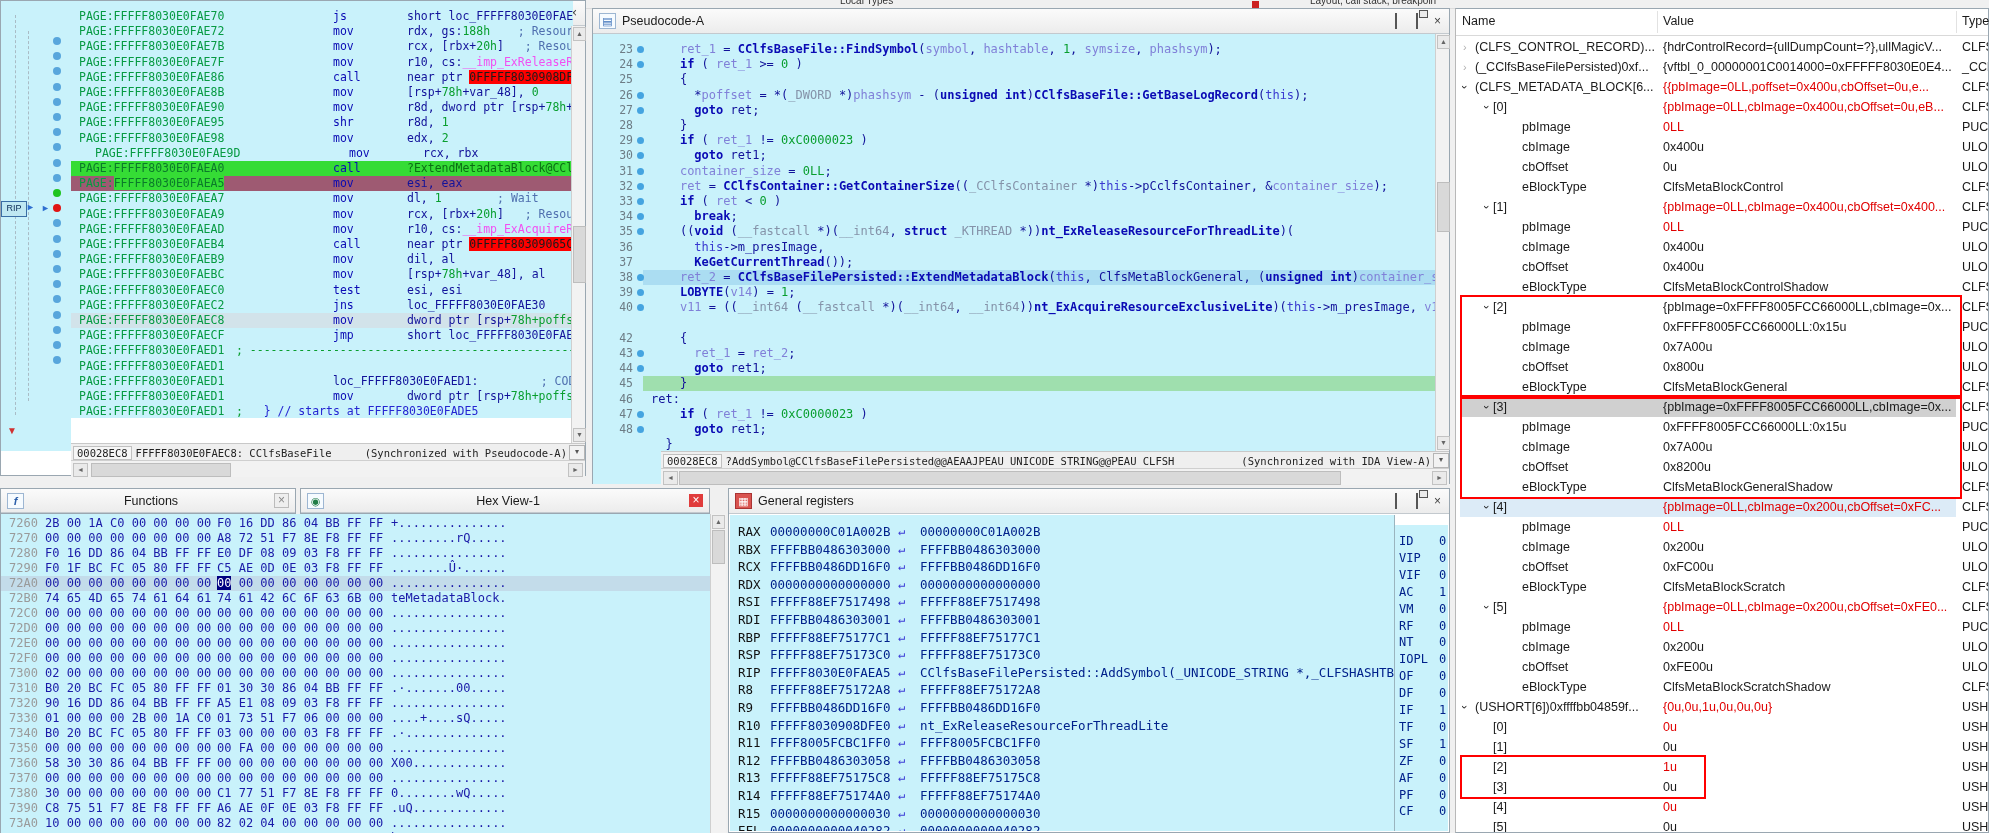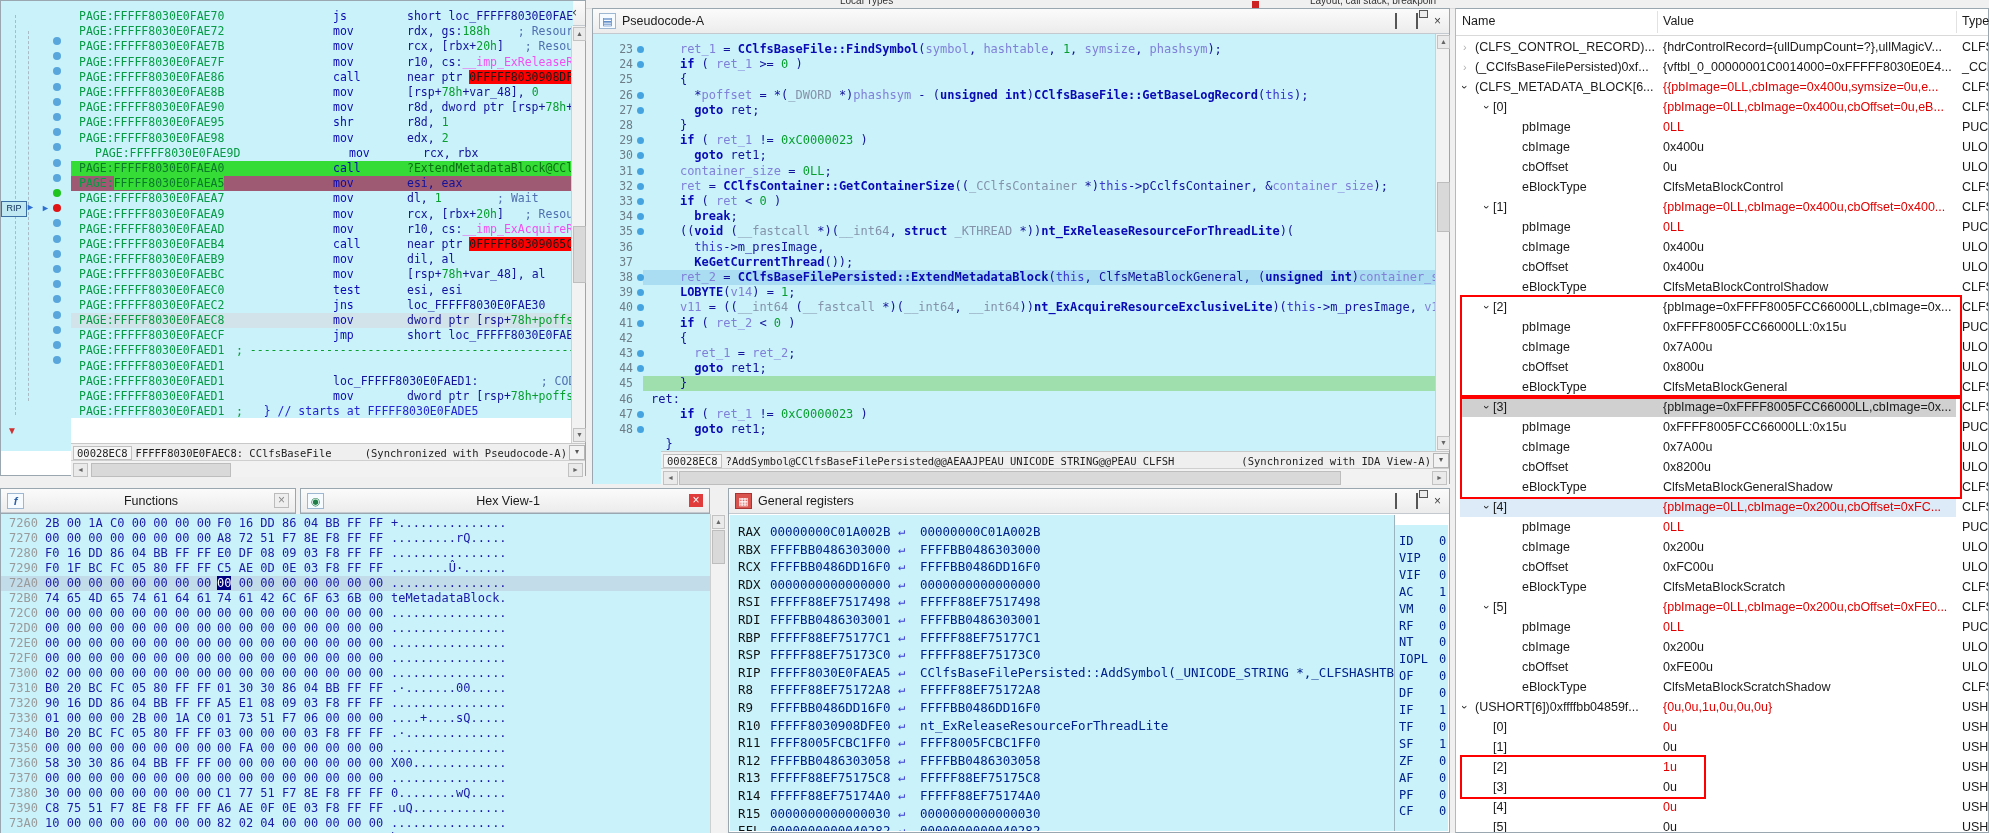--- a/index.html
+++ b/index.html
@@ -229,21 +229,20 @@
         <div class="prow" style="top: 129.6px;"><span class="pnum">31</span><span class="pdot"></span><span class="pcode mono"><span class="sg-p">    </span><span class="sg-v">container_size</span><span class="sg-p"> = </span><span class="sg-n">0LL</span><span class="sg-p">;</span></span></div>
         <div class="prow" style="top: 144.8px;"><span class="pnum">32</span><span class="pdot"></span><span class="pcode mono"><span class="sg-p">    </span><span class="sg-v">ret</span><span class="sg-p"> = </span><span class="sg-f">CClfsContainer::GetContainerSize</span><span class="sg-p">((</span><span class="sg-t">_CClfsContainer</span><span class="sg-p"> *)</span><span class="sg-th">this</span><span class="sg-p">-&gt;pCclfsContainer, &amp;</span><span class="sg-v">container_size</span><span class="sg-p">);</span></span></div>
         <div class="prow" style="top: 160px;"><span class="pnum">33</span><span class="pdot"></span><span class="pcode mono"><span class="sg-p">    </span><span class="sg-k">if</span><span class="sg-p"> ( </span><span class="sg-v">ret</span><span class="sg-p"> &lt; </span><span class="sg-n">0</span><span class="sg-p"> )</span></span></div>
         <div class="prow" style="top: 175.2px;"><span class="pnum">34</span><span class="pdot"></span><span class="pcode mono"><span class="sg-p">      </span><span class="sg-k">break</span><span class="sg-p">;</span></span></div>
         <div class="prow" style="top: 190.4px;"><span class="pnum">35</span><span class="pdot"></span><span class="pcode mono"><span class="sg-p">    </span><span class="sg-p">((</span><span class="sg-k">void</span><span class="sg-p"> (</span><span class="sg-t">__fastcall</span><span class="sg-p"> *)(</span><span class="sg-t">__int64</span><span class="sg-p">, </span><span class="sg-k">struct</span><span class="sg-p"> </span><span class="sg-t">_KTHREAD</span><span class="sg-p"> *))</span><span class="sg-f">nt_ExReleaseResourceForThreadLite</span><span class="sg-p">)(</span></span></div>
         <div class="prow" style="top: 205.6px;"><span class="pnum">36</span><span class="pcode mono"><span class="sg-p">      </span><span class="sg-th">this</span><span class="sg-p">-&gt;m_presImage,</span></span></div>
         <div class="prow" style="top: 220.8px;"><span class="pnum">37</span><span class="pcode mono"><span class="sg-p">      </span><span class="sg-f">KeGetCurrentThread</span><span class="sg-p">());</span></span></div>
         <div class="prow" style="top: 236px;"><div class="pbg line-sel"></div><span class="pnum">38</span><span class="pdot"></span><span class="pcode mono"><span class="sg-p">    </span><span class="sg-v">ret_2</span><span class="sg-p"> = </span><span class="sg-f">CClfsBaseFilePersisted::ExtendMetadataBlock</span><span class="sg-p">(</span><span class="sg-th">this</span><span class="sg-p">, ClfsMetaBlockGeneral, (</span><span class="sg-k">unsigned int</span><span class="sg-p">)</span><span class="sg-v">container_siz</span></span></div>
         <div class="prow" style="top: 251.2px;"><span class="pnum">39</span><span class="pdot"></span><span class="pcode mono"><span class="sg-p">    </span><span class="sg-f">LOBYTE</span><span class="sg-p">(</span><span class="sg-v">v14</span><span class="sg-p">) = </span><span class="sg-n">1</span><span class="sg-p">;</span></span></div>
         <div class="prow" style="top: 266.4px;"><span class="pnum">40</span><span class="pdot"></span><span class="pcode mono"><span class="sg-p">    </span><span class="sg-v">v11</span><span class="sg-p"> = ((</span><span class="sg-t">__int64</span><span class="sg-p"> (</span><span class="sg-t">__fastcall</span><span class="sg-p"> *)(</span><span class="sg-t">__int64</span><span class="sg-p">, </span><span class="sg-t">__int64</span><span class="sg-p">))</span><span class="sg-f">nt_ExAcquireResourceExclusiveLite</span><span class="sg-p">)(</span><span class="sg-th">this</span><span class="sg-p">-&gt;m_presImage, </span><span class="sg-v">v14</span></span></div>
-        <div class="prow" style="top: 281.6px;"><span class="pnum">41</span><span class="pdot"></span><span class="pcode mono"><span class="sg-p">    </span><span class="sg-k">if</span><span class="sg-p"> ( </span><span class="sg-v">ret_2</span><span class="sg-p"> &lt; </span><span class="sg-n">0</span><span class="sg-p"> )</span></span></div>
         <div class="prow" style="top: 296.8px;"><span class="pnum">42</span><span class="pcode mono"><span class="sg-p">    </span><span class="sg-p">{</span></span></div>
         <div class="prow" style="top: 312px;"><span class="pnum">43</span><span class="pdot"></span><span class="pcode mono"><span class="sg-p">      </span><span class="sg-v">ret_1</span><span class="sg-p"> = </span><span class="sg-v">ret_2</span><span class="sg-p">;</span></span></div>
         <div class="prow" style="top: 327.2px;"><span class="pnum">44</span><span class="pdot"></span><span class="pcode mono"><span class="sg-p">      </span><span class="sg-k">goto</span><span class="sg-p"> ret1;</span></span></div>
         <div class="prow" style="top: 342.4px;"><div class="pbg line-green"></div><span class="pnum">45</span><span class="pcode mono"><span class="sg-p">    </span><span class="sg-p">}</span></span></div>
         <div class="prow" style="top: 357.6px;"><span class="pnum">46</span><span class="pcode mono"><span class="sg-p"></span><span class="sg-p">ret:</span></span></div>
         <div class="prow" style="top: 372.8px;"><span class="pnum">47</span><span class="pdot"></span><span class="pcode mono"><span class="sg-p">    </span><span class="sg-k">if</span><span class="sg-p"> ( </span><span class="sg-v">ret_1</span><span class="sg-p"> != </span><span class="sg-n">0xC0000023</span><span class="sg-p"> )</span></span></div>
         <div class="prow" style="top: 388px;"><span class="pnum">48</span><span class="pdot"></span><span class="pcode mono"><span class="sg-p">      </span><span class="sg-k">goto</span><span class="sg-p"> ret1;</span></span></div>
         <div class="prow" style="top: 403.2px;"><span class="pnum"></span><span class="pcode mono"><span class="sg-p">  </span><span class="sg-p">}</span></span></div>
       </div>
     <div class="vscroll" style="right:0;top:25px;height:417px;">
@@ -281,21 +280,21 @@
         </div>
         <div class="wrow" style="top: 22px;">
           <span class="wchev col" style="left: 7px;">›</span>
           <span class="wname" style="left: 19px;">(_CClfsBaseFilePersisted)0xf...</span>
           <span class="wval">{vftbl_0_00000001C0014000=0xFFFFF8030E0E4...</span>
           <span class="wtype">_CCl</span>
         </div>
         <div class="wrow" style="top: 42px;">
           <span class="wchev" style="left: 7px; transform: rotate(90deg);">›</span>
           <span class="wname" style="left: 19px;">(CLFS_METADATA_BLOCK[6...</span>
-          <span class="wval vred">{{pbImage=0LL,cbImage=0x400u,symsize=0u,e...</span>
+          <span class="wval vred">{{pbImage=0LL,poffset=0x400u,cbOffset=0u,e...</span>
           <span class="wtype">CLFS</span>
         </div>
         <div class="wrow" style="top: 62px;">
           <span class="wchev" style="left: 29px; transform: rotate(90deg);">›</span>
           <span class="wname" style="left: 37px;">[0]</span>
           <span class="wval vred">{pbImage=0LL,cbImage=0x400u,cbOffset=0u,eB...</span>
           <span class="wtype">CLFS</span>
         </div>
         <div class="wrow" style="top: 82px;">
           <span class="wname" style="left: 66px;">pbImage</span>

